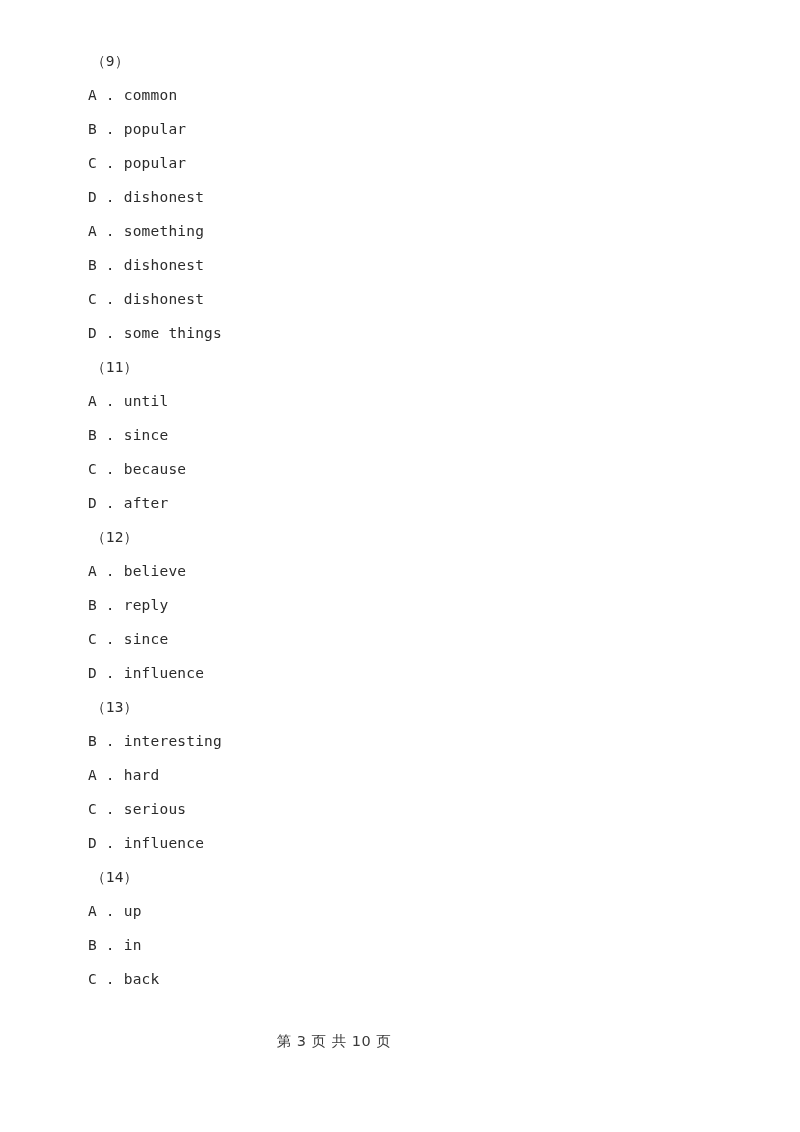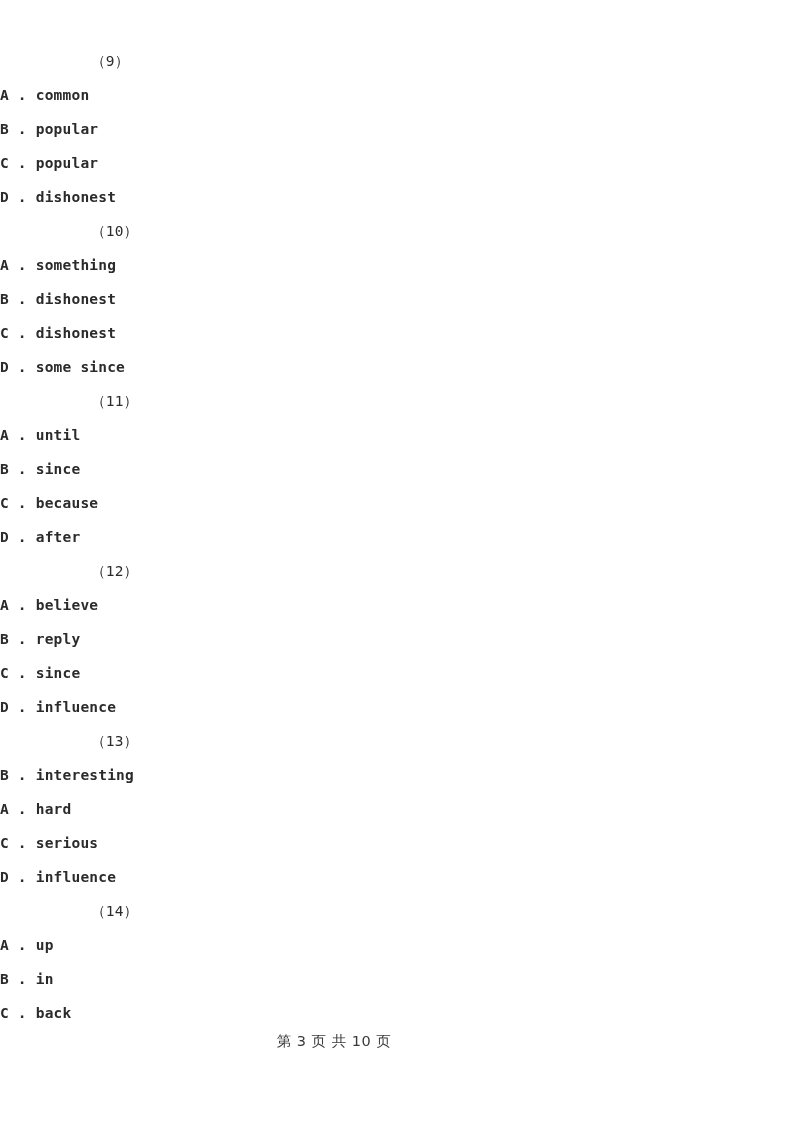--- a/index.html
+++ b/index.html
@@ -37,25 +37,25 @@
     padding-left: 91px;
     font-size: 14.5px;
     color: #2b2b2b;
     white-space: pre;
     letter-spacing: 0.2px;
   }
 
   .q-option {
     height: 34px;
     line-height: 34px;
+    padding-left: 88px;
     font-size: 14.5px;
     color: #2b2b2b;
     white-space: pre;
     letter-spacing: 0.2px;
-    font-weight: bold;
   }
 
   .opt-letter {
     display: inline;
   }
 
   .opt-sep {
     display: inline;
   }
 
@@ -84,25 +84,24 @@
 
   <div class="content" style="padding-top: 44px;">
       <div class="q-block">
         <div class="q-number">（9）</div>
         <div class="q-option"><span class="opt-letter">A</span><span class="opt-sep"> . </span><span class="opt-text">common</span></div>
         <div class="q-option"><span class="opt-letter">B</span><span class="opt-sep"> . </span><span class="opt-text">popular</span></div>
         <div class="q-option"><span class="opt-letter">C</span><span class="opt-sep"> . </span><span class="opt-text">popular</span></div>
         <div class="q-option"><span class="opt-letter">D</span><span class="opt-sep"> . </span><span class="opt-text">dishonest</span></div>
       </div>
       <div class="q-block">
-        <div class="q-number">（10）</div>
         <div class="q-option"><span class="opt-letter">A</span><span class="opt-sep"> . </span><span class="opt-text">something</span></div>
         <div class="q-option"><span class="opt-letter">B</span><span class="opt-sep"> . </span><span class="opt-text">dishonest</span></div>
         <div class="q-option"><span class="opt-letter">C</span><span class="opt-sep"> . </span><span class="opt-text">dishonest</span></div>
-        <div class="q-option"><span class="opt-letter">D</span><span class="opt-sep"> . </span><span class="opt-text">some since</span></div>
+        <div class="q-option"><span class="opt-letter">D</span><span class="opt-sep"> . </span><span class="opt-text">some things</span></div>
       </div>
       <div class="q-block">
         <div class="q-number">（11）</div>
         <div class="q-option"><span class="opt-letter">A</span><span class="opt-sep"> . </span><span class="opt-text">until</span></div>
         <div class="q-option"><span class="opt-letter">B</span><span class="opt-sep"> . </span><span class="opt-text">since</span></div>
         <div class="q-option"><span class="opt-letter">C</span><span class="opt-sep"> . </span><span class="opt-text">because</span></div>
         <div class="q-option"><span class="opt-letter">D</span><span class="opt-sep"> . </span><span class="opt-text">after</span></div>
       </div>
       <div class="q-block">
         <div class="q-number">（12）</div>

